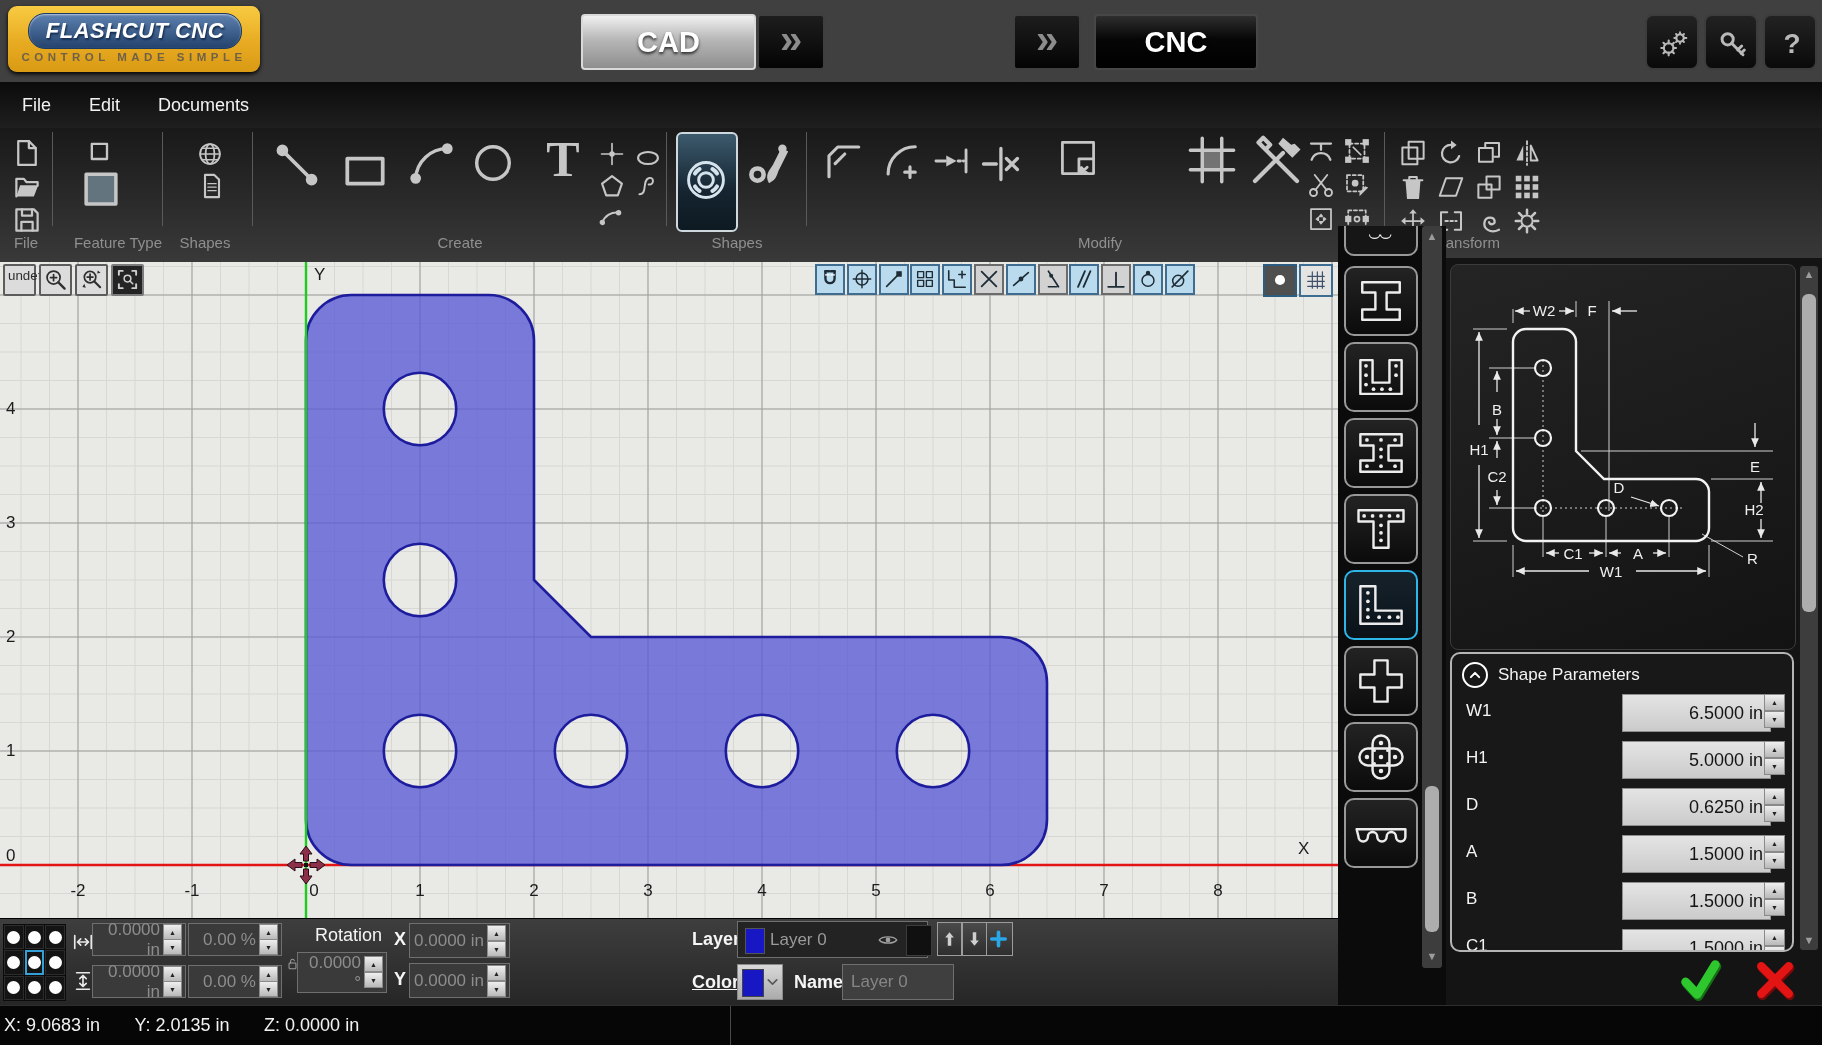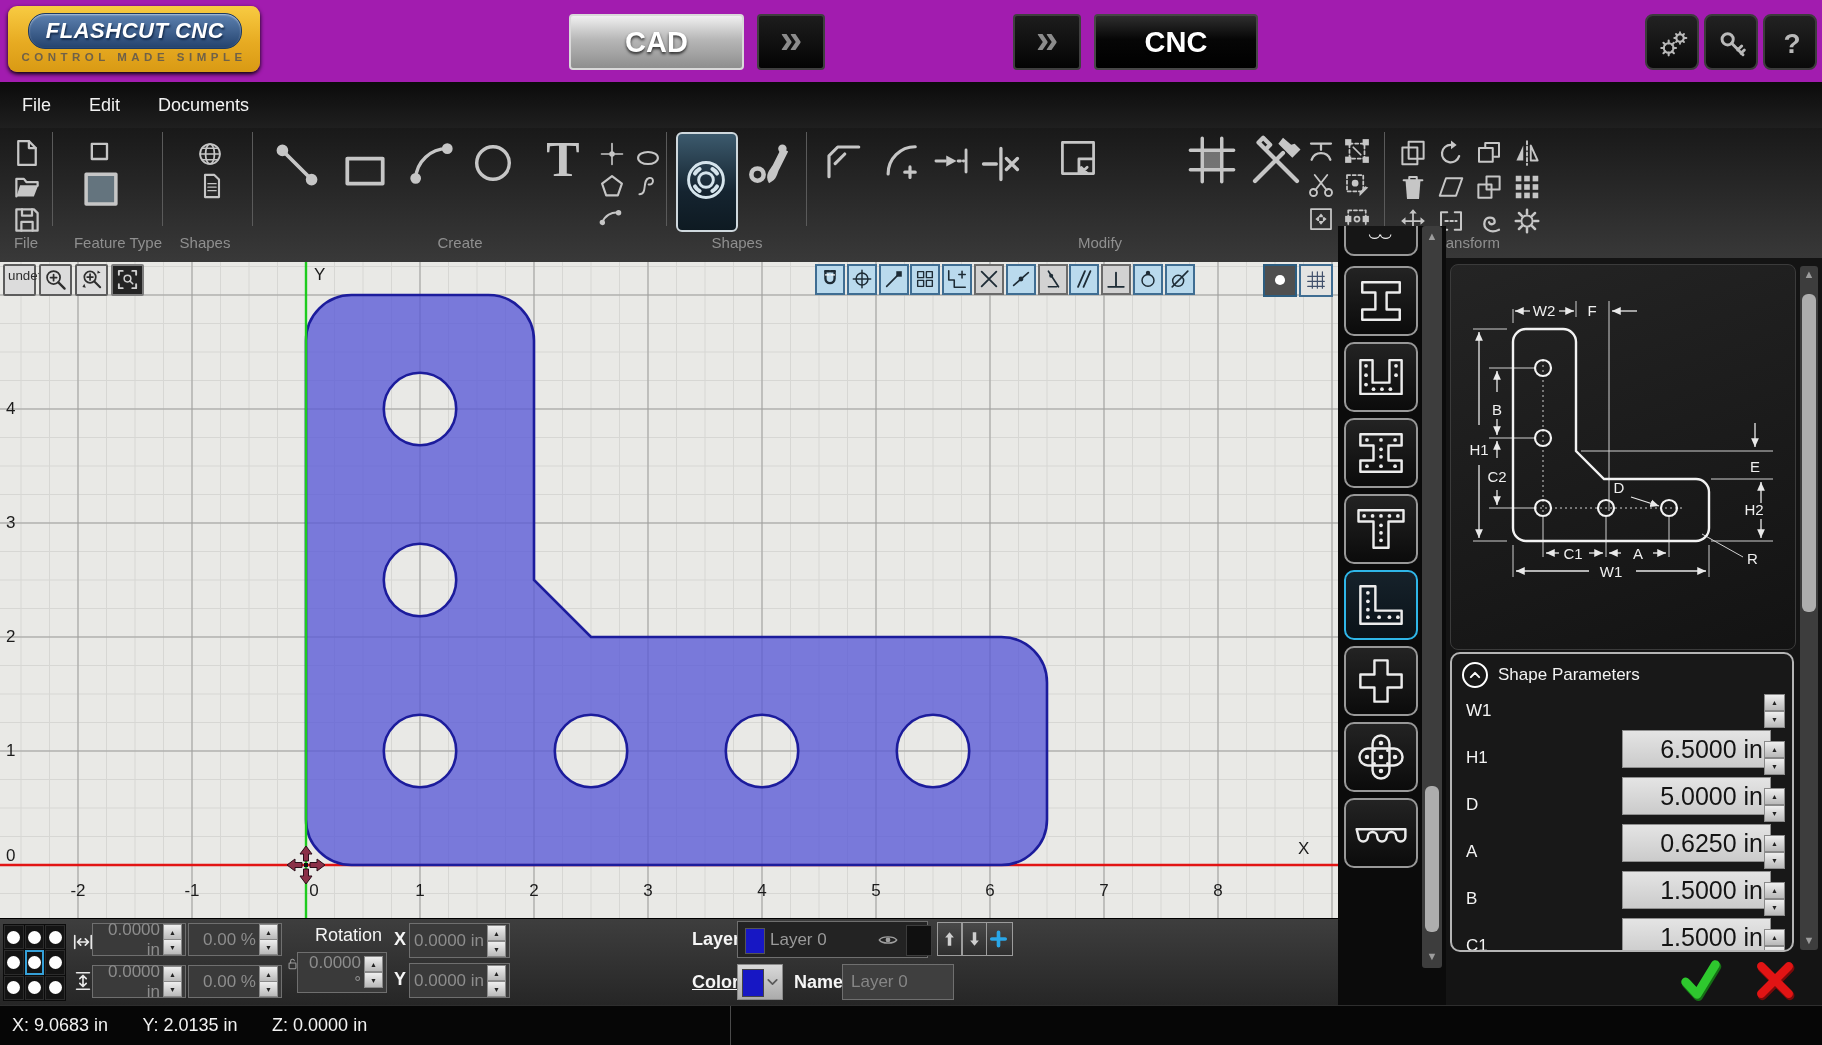--- a/index.html
+++ b/index.html
@@ -1,20 +1,20 @@
 <!DOCTYPE html>
 <html><head>
 <meta charset="utf-8">
 <style>
   html,body{margin:0;padding:0;background:#000;}
   #app{position:relative;width:1822px;height:1045px;background:#000;overflow:hidden;
        font-family:"Liberation Sans",sans-serif;-webkit-font-smoothing:antialiased;}
   .ic svg{width:100%;height:100%;display:block;}
   
-  #titlebar{position:absolute;left:0;top:0;width:1822px;height:82px;background:#a21caf;}
+  #titlebar{position:absolute;left:0;top:0;width:1822px;height:82px;background:#404040;}
   #logo{position:absolute;left:8px;top:6px;width:252px;height:66px;border-radius:9px;
         background:linear-gradient(180deg,#f8cb42,#e7ab22 55%,#d99a14);box-shadow:0 2px 4px #000;}
   #logo-pill{position:absolute;left:20px;top:7px;width:212px;height:34px;border-radius:17px;
         background:linear-gradient(180deg,#5d81b0,#24436e);border:1px solid #1d3a61;
         box-shadow:inset 0 1px 2px rgba(255,255,255,.55);
         color:#fff;font-style:italic;font-weight:bold;font-size:22px;line-height:34px;text-align:center;
         letter-spacing:.5px;text-shadow:1px 2px 2px #152c4d;}
   #logo-tag{position:absolute;left:0;top:45px;width:100%;text-align:center;font-size:11.5px;font-weight:bold;
         letter-spacing:4.5px;color:#6f6148;}
   .wf-btn{position:absolute;top:14px;height:52px;border-radius:4px;color:#fff;font-weight:bold;font-size:29px;
@@ -67,21 +67,21 @@
   #rightpanel{position:absolute;left:1446px;top:258px;width:376px;height:787px;background:#141414;}
   #preview-box{position:absolute;left:4px;top:6px;width:344px;height:384px;border-radius:8px;
         background:linear-gradient(160deg,#242424,#131313);border:1px solid #3b3b3b;}
   #params{position:absolute;left:4px;top:394px;width:344px;height:300px;border:2px solid #b5b5b5;border-radius:10px;
         background:#181818;box-sizing:border-box;overflow:hidden;}
   #params-chevron{position:absolute;left:10px;top:8px;width:26px;height:26px;border:2px solid #fff;border-radius:50%;color:#fff;box-sizing:border-box;}
   #params-chevron .ic{position:absolute;left:1px;top:1px;width:20px;height:20px;}
   #params-title{position:absolute;left:46px;top:11px;color:#f2f2f2;font-size:17px;}
   .prm-label{position:absolute;left:14px;color:#f4f4f4;font-size:17px;}
   .prm-field{position:absolute;left:170px;width:140px;height:36px;background:linear-gradient(180deg,#e4e4e4,#cbcbcb);
-        border:1px solid #8e8e8e;color:#141414;font-size:25px;text-align:right;line-height:36px;padding-right:7px;margin-top:36px;}
+        border:1px solid #8e8e8e;color:#141414;font-size:18px;text-align:right;line-height:36px;padding-right:7px;}
   .spin{position:absolute;width:21px;}
   .sp{position:absolute;left:0;width:21px;height:17px;background:linear-gradient(180deg,#efefef,#b9b9b9);
         border:1px solid #8a8a8a;box-sizing:border-box;text-align:center;font-size:7px;color:#222;line-height:15px;}
   .sp.up::before{content:"▲";} .sp.dn::before{content:"▼";}
   #confirm .ic{position:absolute;width:52px;height:46px;}
   
   #bottombar{position:absolute;left:0;top:918px;width:1338px;height:87px;
         background:linear-gradient(180deg,#3e3e3e,#262626);border-top:1px solid #000;box-sizing:border-box;}
   #anchor-grid{position:absolute;left:3px;top:5px;width:63px;height:77px;background:#0b0b0b;
         display:grid;grid-template-columns:repeat(3,1fr);grid-template-rows:repeat(3,1fr);gap:1px;padding:1px;box-sizing:border-box;}
@@ -103,36 +103,36 @@
         border:1px solid #9c9c9c;box-sizing:border-box;color:#cfcfcf;}
   .lyrbtn .ic{position:absolute;left:2px;top:6px;width:19px;height:20px;}
   .lyrbtn.plus{color:#2aa7e8;}
   #colorbox{position:absolute;left:737px;top:45px;width:46px;height:36px;border:1px solid #8a8a8a;background:linear-gradient(180deg,#d9d9d9,#ababab);box-sizing:border-box;}
   #colorbox .sw{position:absolute;left:4px;top:4px;width:20px;height:26px;border:1px solid #444;}
   #colorbox .dd{position:absolute;left:26px;top:7px;width:17px;height:20px;color:#5a5a5a;}
   #namefield{position:absolute;left:842px;top:45px;width:112px;height:36px;background:#3f3f3f;border:1px solid #6f6f6f;
         color:#868686;font-size:17px;line-height:34px;padding-left:8px;box-sizing:border-box;}
   #statusbar{position:absolute;left:0;top:1005px;width:1822px;height:40px;background:#060606;border-top:1px solid #2e2e2e;box-sizing:border-box;}
   #statusbar span{color:#f2f2f2;font-size:18px;line-height:39px;margin-right:30px;}
-  #statusbar span:first-child{margin-left:12px;}
+  #statusbar span:first-child{margin-left:4px;}
   #status-div{position:absolute;left:730px;top:0;width:1px;height:40px;background:#4a4a4a;}
   
   #preview-box text{font-family:"Liberation Sans",sans-serif;font-size:15px;fill:#efefef;}
 </style>
 </head>
 <body>
 
 <div id="app">
 
   <div id="titlebar">
     <div id="logo">
       <div id="logo-pill">FLASHCUT CNC</div>
       <div id="logo-tag">CONTROL MADE SIMPLE</div>
     </div>
-    <div class="wf-btn wf-active" style="left:569px;width:171px;">CAD</div>
+    <div class="wf-btn wf-active" style="left:581px;width:171px;">CAD</div>
     <div class="wf-chev" style="left:757px;width:64px;">»</div>
     <div class="wf-chev" style="left:1013px;width:64px;">»</div>
     <div class="wf-btn wf-dark" style="left:1094px;width:160px;">CNC</div>
     <button class="sysbtn" style="left:1645px;">
         <span class="ic">
           <svg viewBox="0 0 24 24" fill="none" stroke="currentColor" stroke-width="1.6" stroke-linecap="round" stroke-linejoin="round">
             <circle cx="8" cy="15" r="3.6"></circle>
             <path d="M8 9.5v2M8 18.5v2M2.5 15h2M11.5 15h2M4.1 11.1l1.4 1.4M10.5 17.5l1.4 1.4M11.9 11.1l-1.4 1.4M5.5 17.5l-1.4 1.4"></path>
             <circle cx="16.5" cy="7.5" r="2.8"></circle>
             <path d="M16.5 3.2v1.6M16.5 10.2v1.6M12.2 7.5h1.6M19.7 7.5h1.6M13.5 4.5l1.1 1.1M18.4 9.4l1.1 1.1M19.5 4.5l-1.1 1.1M14.6 9.4l-1.1 1.1" stroke-width="1.4"></path>

